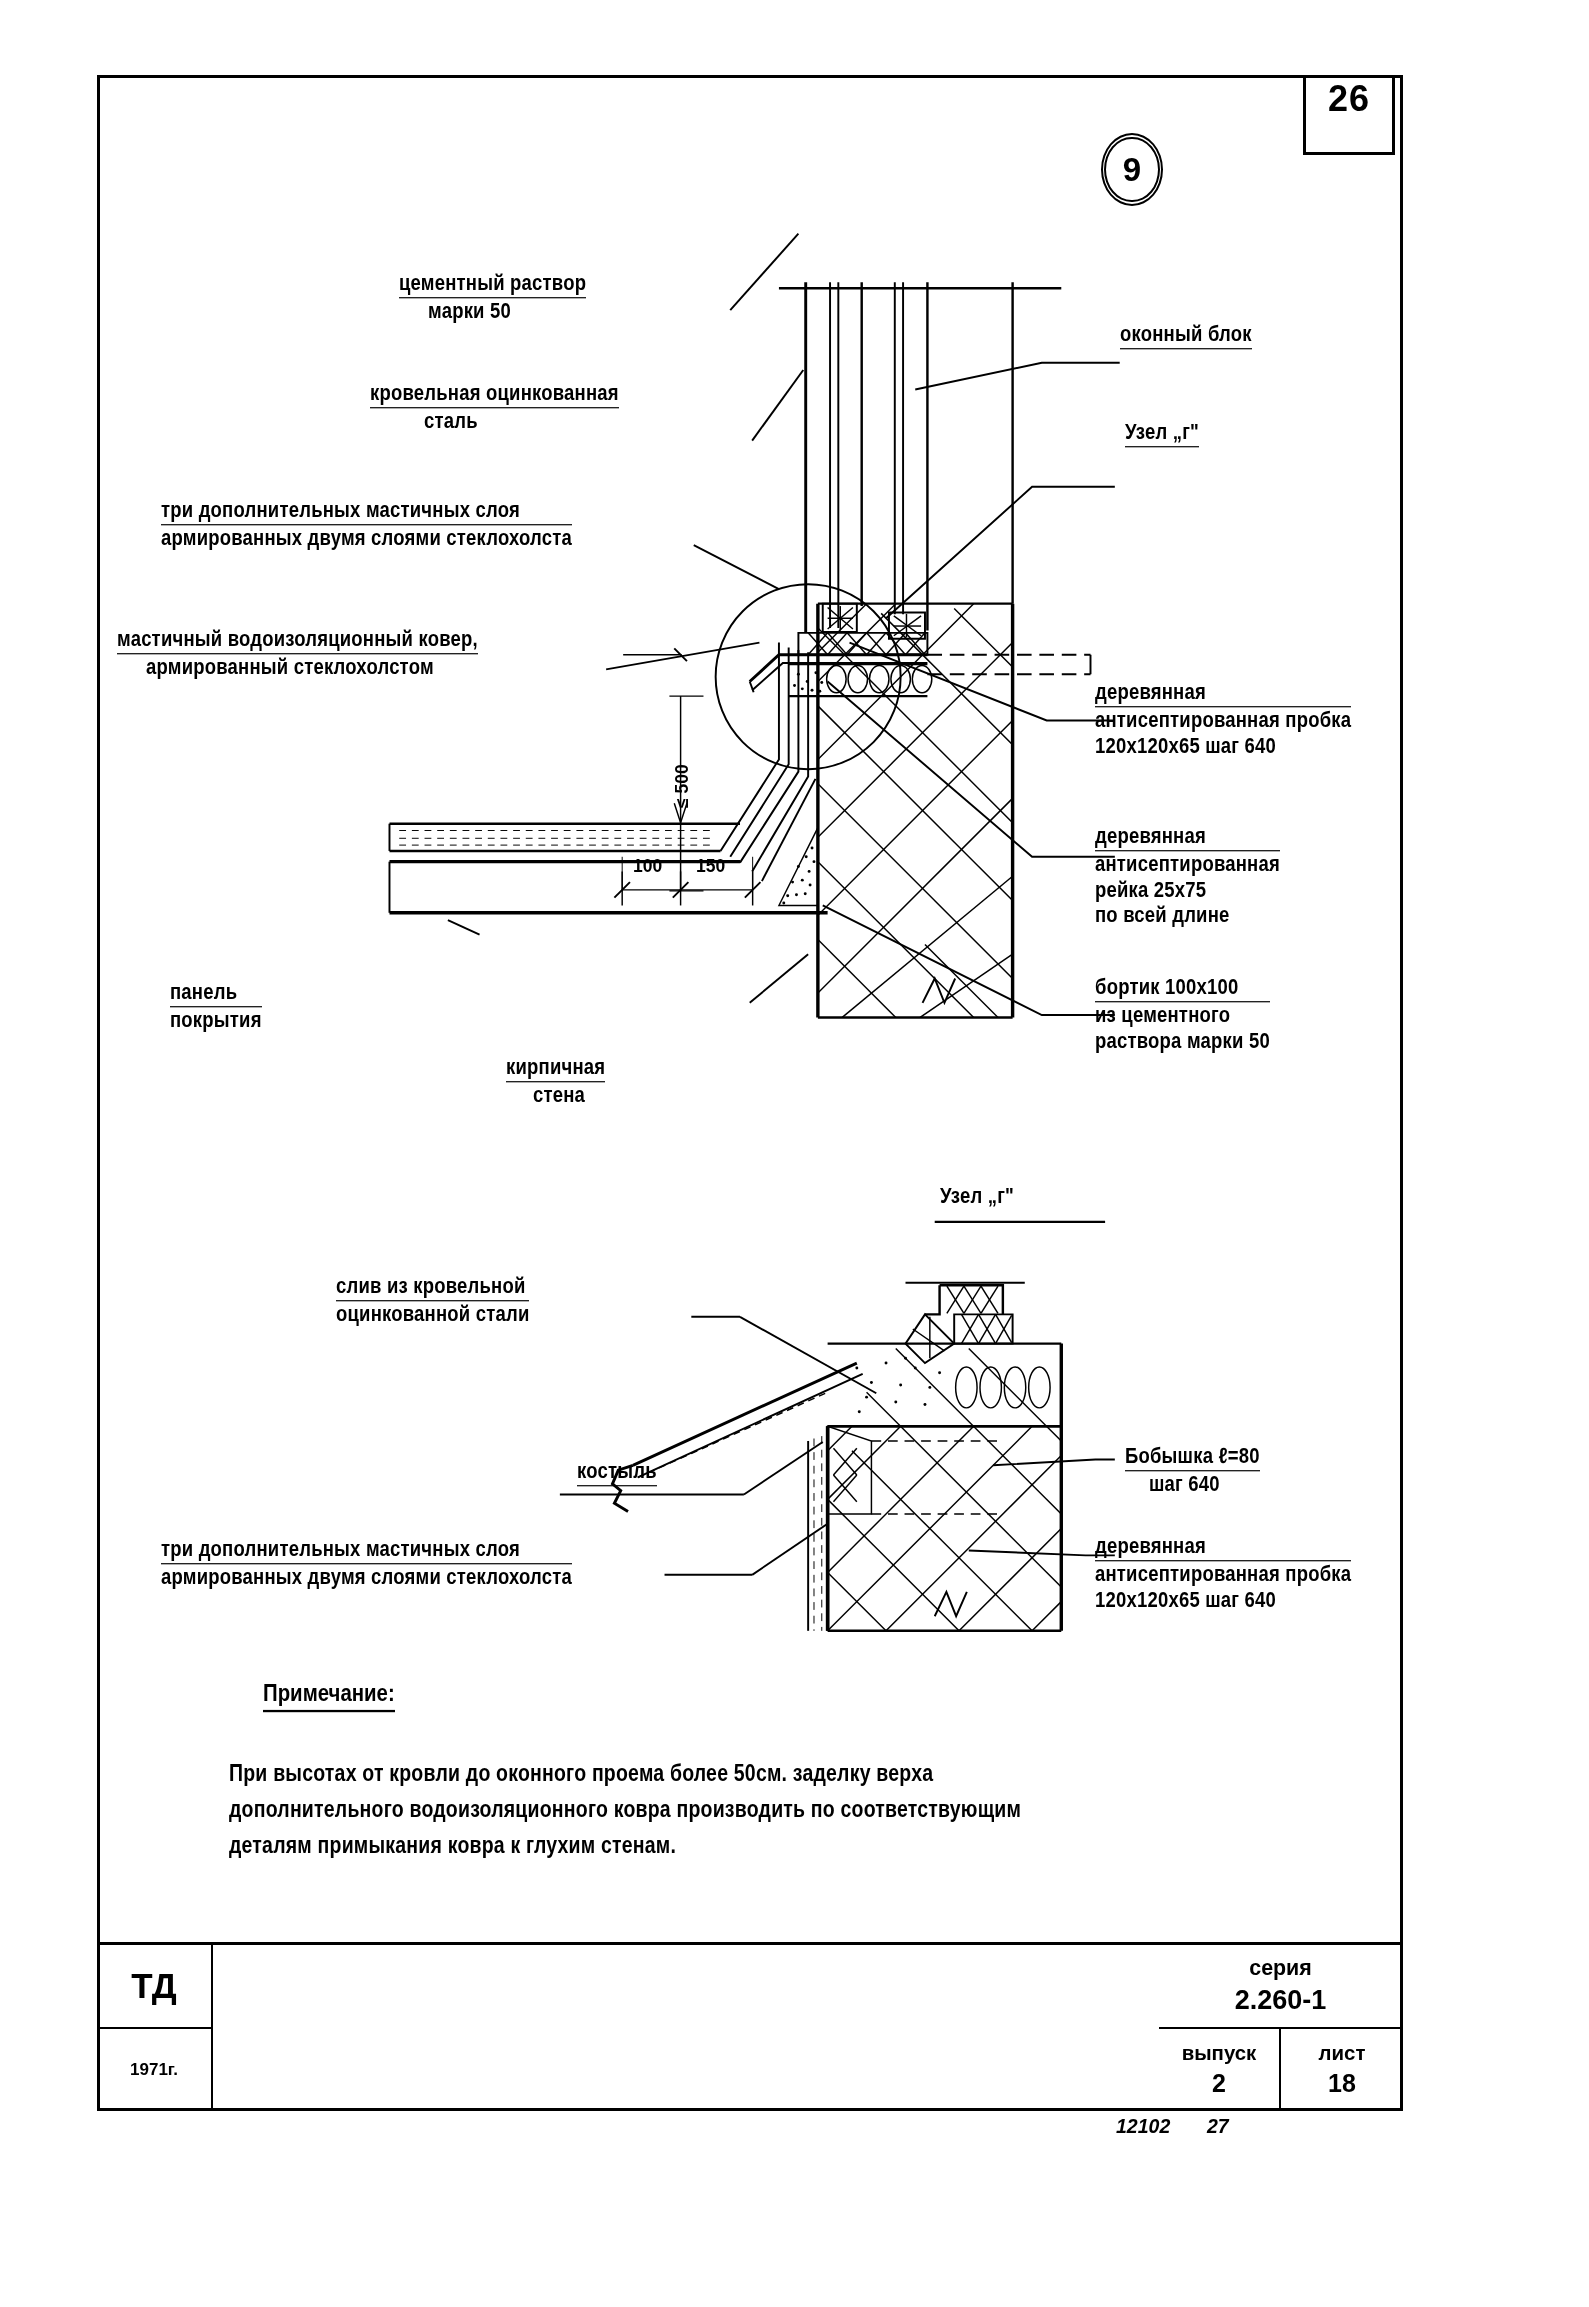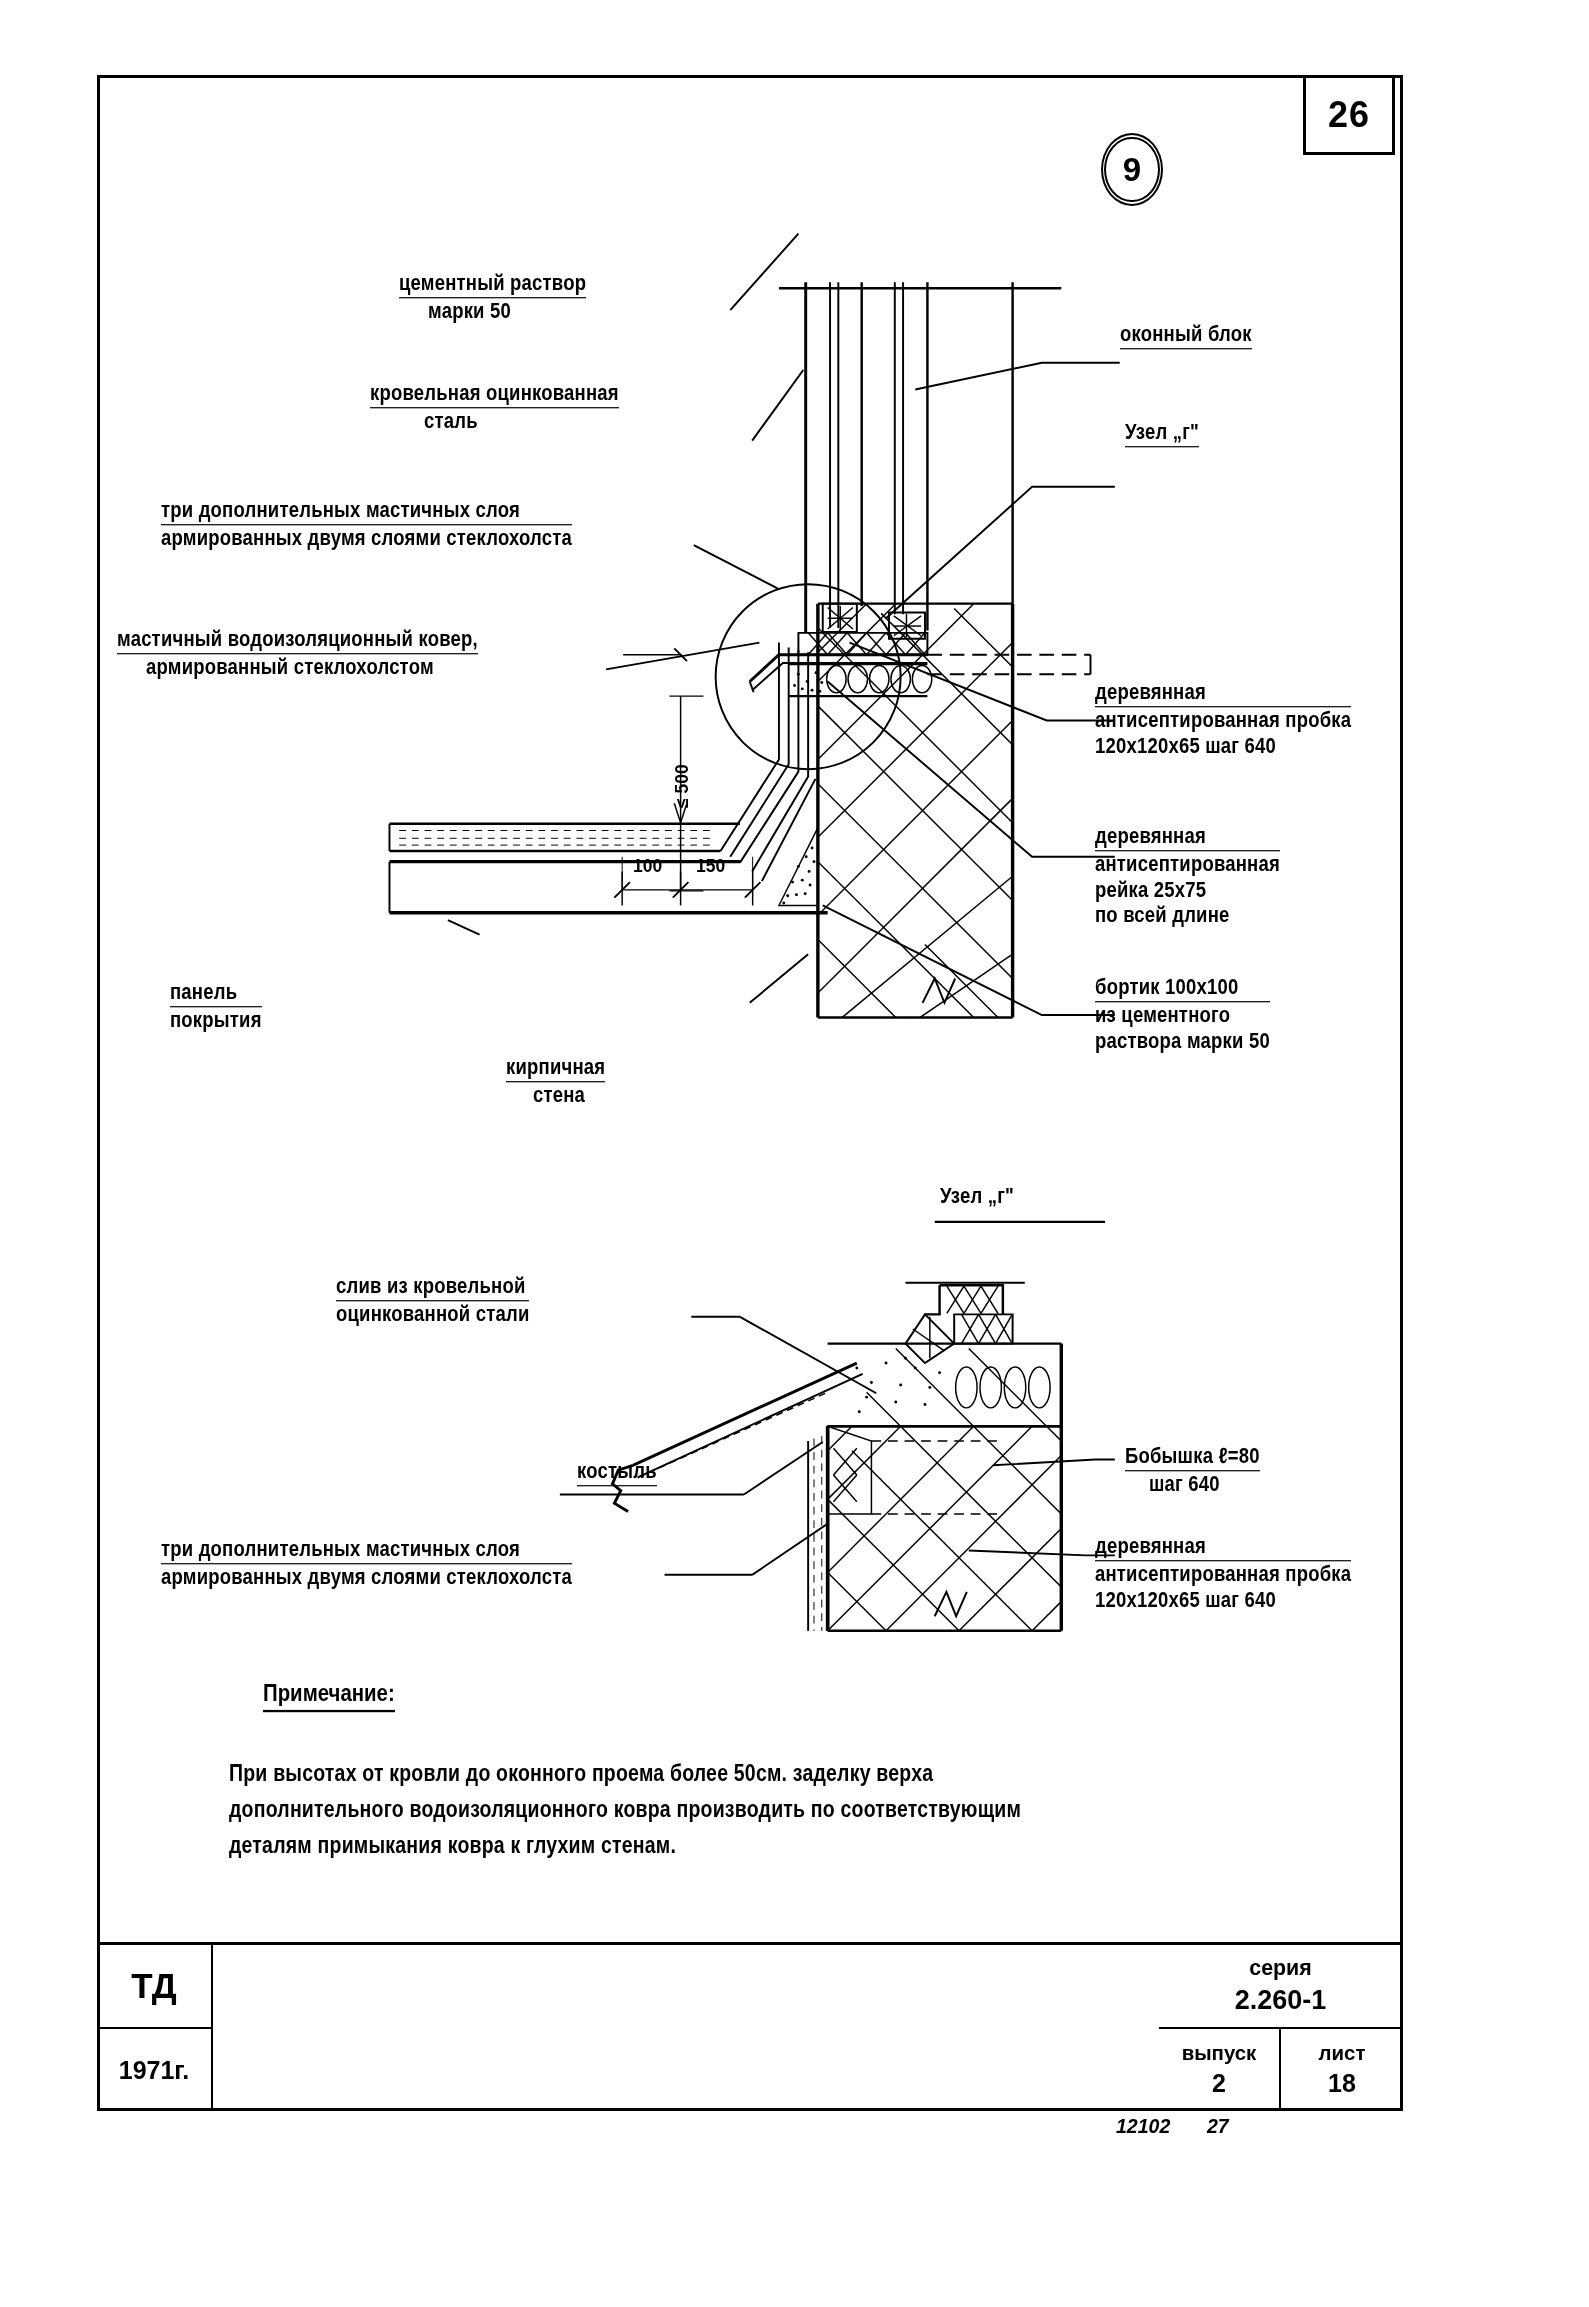--- a/index.html
+++ b/index.html
@@ -19,21 +19,21 @@
     box-sizing:border-box;
   }
   
   .pagebox{
     position:absolute;
     left:1303px;top:75px;
     width:92px;height:80px;
     border:3.4px solid #000;
     box-sizing:border-box;
     background:#fff;
-    display:flex;align-items:center;justify-content:center;
+    display:flex;align-items:flex-start;justify-content:center;
   }
   .pagebox span{font-size:36px;font-weight:700;letter-spacing:1px;}
 
   
   .detail-circle{
     position:absolute;left:1101px;top:133px;
     width:62px;height:73px;
   }
   .detail-circle .ring{
     position:absolute;inset:0;
@@ -487,21 +487,21 @@
     <div>дополнительного водоизоляционного ковра производить  по соответствующим</div>
     <div>деталям примыкания ковра к глухим стенам.</div>
   </div>
 
   <div class="titleblock">
 
     <div class="tb-cell tb-v tb-h" style="left:0;top:0;width:116px;height:84px;">
       <span class="tb-txt" style="font-size:35px;">ТД</span>
     </div>
     <div class="tb-cell tb-v" style="left:0;top:84px;width:116px;height:82px;">
-      <span class="tb-txt" style="font-size:25px;">1971г.</span>
+      <span class="tb-txt" style="font-size:17px;">1971г.</span>
     </div>
 
 
     <div class="tb-cell tb-h" style="left:1062px;top:0;width:243px;height:84px;flex-direction:column;">
       <span class="tb-txt" style="font-size:21.4px;">серия</span>
       <span class="tb-txt" style="font-size:27px;margin-top:4.9px;">2.260-1</span>
     </div>
 
     <div class="tb-cell tb-v" style="left:1062px;top:84px;width:122px;height:82px;flex-direction:column;">
       <span class="tb-txt" style="font-size:20.4px;">выпуск</span>

